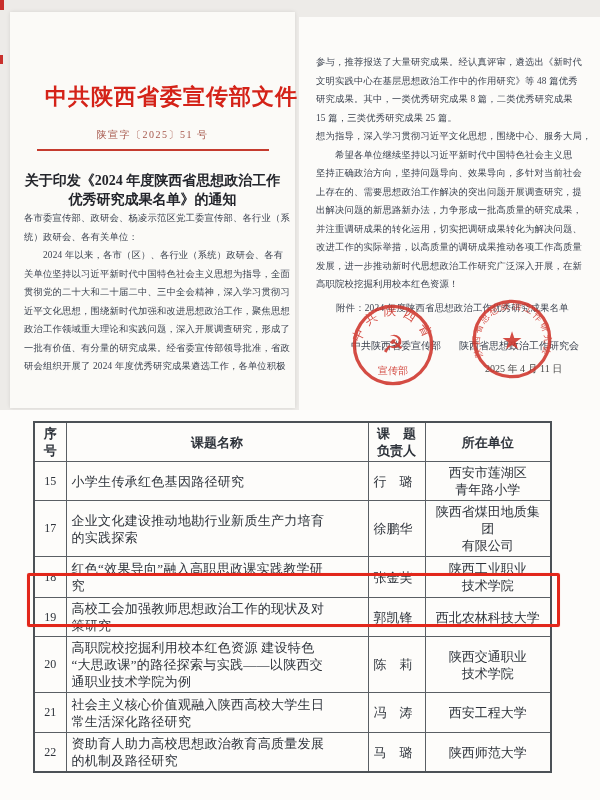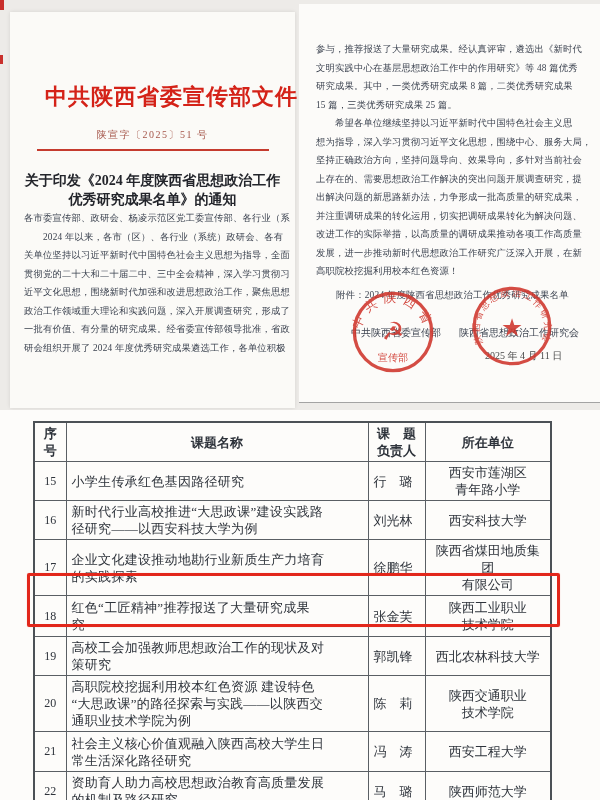--- a/index.html
+++ b/index.html
@@ -8,22 +8,22 @@
     background:#edebe8;
     font-family:"Liberation Serif","DejaVu Serif",serif;
     color:#3c4350;
   }
   
   .page-left{
     position:absolute;left:10px;top:12px;width:285px;height:396px;
     background:#fbfaf7;box-shadow:0 0 4px rgba(0,0,0,.10);
   }
   .page-right{
-    position:absolute;left:299px;top:4px;width:301px;height:398px;
-    background:#fcfbf9;border-bottom:1px solid #a3a3a3;
+    position:absolute;left:299px;top:17px;width:301px;height:398px;
+    background:#fcfbf9;border-bottom:6px solid #a3a3a3;
   }
   .edge-mark{position:absolute;background:#c9302c;}
   .edge-mark.m1{left:0;top:0;width:4px;height:10px;}
   .edge-mark.m2{left:0;top:55px;width:3px;height:9px;}
 
   .letterhead{
     margin-top:70px;text-align:center;
     color:#d42218;font-weight:bold;font-size:22px;letter-spacing:1px;
     white-space:nowrap;
     margin-left:35px;
@@ -99,38 +99,39 @@
 <div class="page-left">
   <div class="letterhead">中共陕西省委宣传部文件</div>
   <div class="doc-number">陕宣字〔2025〕51 号</div>
   <hr class="red-rule">
   <div class="doc-title">
     <div>关于印发《2024 年度陕西省思想政治工作</div>
     <div>优秀研究成果名单》的通知</div>
   </div>
   <div class="body-block">
     <div class="tline">各市委宣传部、政研会、杨凌示范区党工委宣传部、各行业（系</div>
+    <div class="tline">统）政研会、各有关单位：</div>
     <div class="tline">　　2024 年以来，各市（区）、各行业（系统）政研会、各有</div>
     <div class="tline">关单位坚持以习近平新时代中国特色社会主义思想为指导，全面</div>
     <div class="tline">贯彻党的二十大和二十届二中、三中全会精神，深入学习贯彻习</div>
     <div class="tline">近平文化思想，围绕新时代加强和改进思想政治工作，聚焦思想</div>
     <div class="tline">政治工作领域重大理论和实践问题，深入开展调查研究，形成了</div>
     <div class="tline">一批有价值、有分量的研究成果。经省委宣传部领导批准，省政</div>
     <div class="tline">研会组织开展了 2024 年度优秀研究成果遴选工作，各单位积极</div>
   </div>
 </div>
 
 <div class="page-right">
   <div class="body-block right">
     <div class="tline">参与，推荐报送了大量研究成果。经认真评审，遴选出《新时代</div>
     <div class="tline">文明实践中心在基层思想政治工作中的作用研究》等 48 篇优秀</div>
     <div class="tline">研究成果。其中，一类优秀研究成果 8 篇，二类优秀研究成果</div>
     <div class="tline">15 篇，三类优秀研究成果 25 篇。</div>
+    <div class="tline">想为指导，深入学习贯彻习近平文化思想，围绕中心、服务大局，</div>
     <div class="tline">　　希望各单位继续坚持以习近平新时代中国特色社会主义思</div>
-    <div class="tline">想为指导，深入学习贯彻习近平文化思想，围绕中心、服务大局，</div>
     <div class="tline">坚持正确政治方向，坚持问题导向、效果导向，多针对当前社会</div>
     <div class="tline">上存在的、需要思想政治工作解决的突出问题开展调查研究，提</div>
     <div class="tline">出解决问题的新思路新办法，力争形成一批高质量的研究成果，</div>
     <div class="tline">并注重调研成果的转化运用，切实把调研成果转化为解决问题、</div>
     <div class="tline">改进工作的实际举措，以高质量的调研成果推动各项工作高质量</div>
     <div class="tline">发展，进一步推动新时代思想政治工作研究广泛深入开展，在新</div>
     <div class="tline">高职院校挖掘利用校本红色资源！</div>
   </div>
   <div class="attachment">附件：2024 年度陕西省思想政治工作优秀研究成果名单</div>
 
@@ -182,38 +183,31 @@
 负责人</th>
         <th>所在单位</th>
       </tr>
       <tr style="height:39px">
         <td class="cell-no">15</td>
         <td class="cell-topic pre">小学生传承红色基因路径研究</td>
         <td class="cell-leader">行　璐</td>
         <td class="cell-unit pre">西安市莲湖区
 青年路小学</td>
       </tr>
-      <tr style="height:39px">
-        <td class="cell-no">16</td>
-        <td class="cell-topic pre">新时代行业高校推进“大思政课”建设实践路
-径研究——以西安科技大学为例</td>
-        <td class="cell-leader">刘光林</td>
-        <td class="cell-unit pre">西安科技大学</td>
-      </tr>
       <tr style="height:41px">
         <td class="cell-no">17</td>
         <td class="cell-topic pre">企业文化建设推动地勘行业新质生产力培育
 的实践探索</td>
         <td class="cell-leader">徐鹏华</td>
         <td class="cell-unit pre">陕西省煤田地质集团
 有限公司</td>
       </tr>
       <tr style="height:41px">
         <td class="cell-no">18</td>
-        <td class="cell-topic pre">红色“工匠精神”推荐报送了大量研究成果
+        <td class="cell-topic pre">红色“效果导向”融入高职思政课实践教学研
 究</td>
         <td class="cell-leader">张金芙</td>
         <td class="cell-unit pre">陕西工业职业
 技术学院</td>
       </tr>
       <tr style="height:23px">
         <td class="cell-no">19</td>
         <td class="cell-topic pre">高校工会加强教师思想政治工作的现状及对
 策研究</td>
         <td class="cell-leader">郭凯锋</td>

